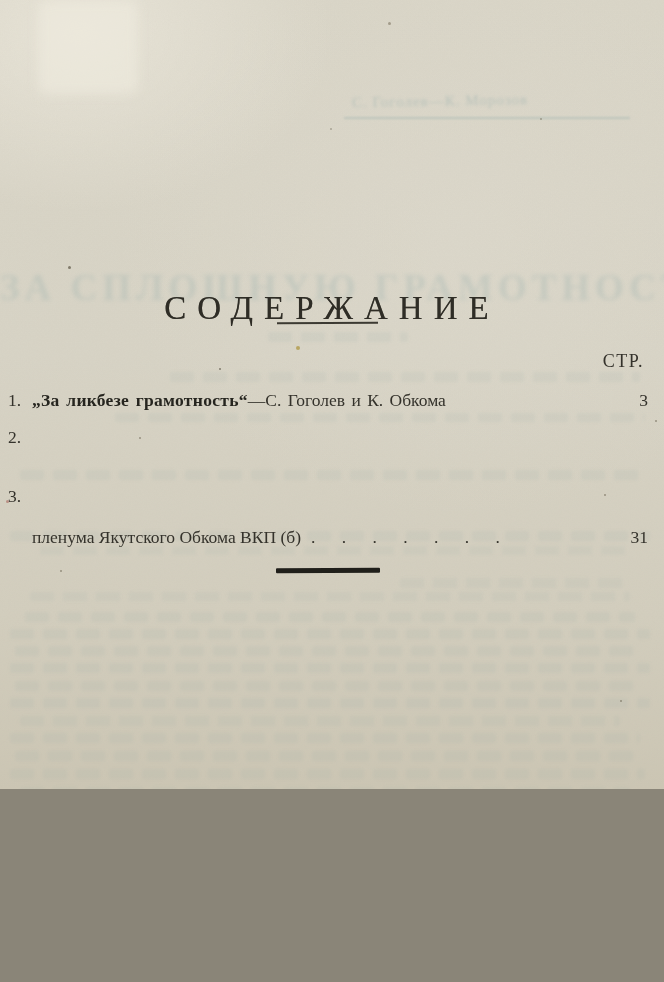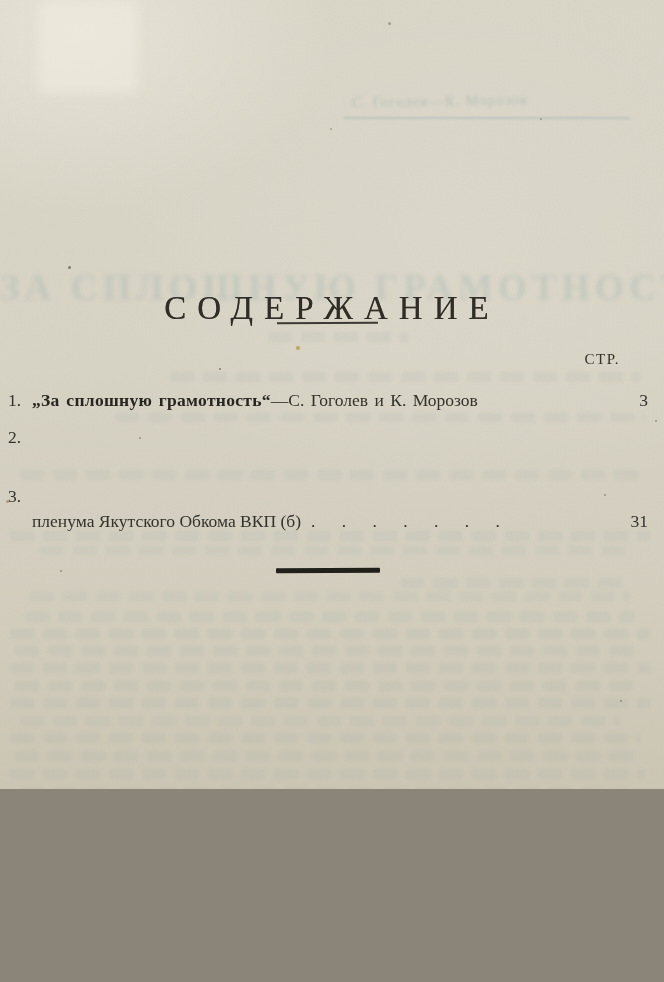--- a/index.html
+++ b/index.html
@@ -25,21 +25,21 @@
   .ghost-cover{left:0;top:266px;width:664px;text-align:center;font-size:37px;
     font-weight:bold;letter-spacing:5px;filter:blur(2px);opacity:.30;white-space:nowrap;}
   .ghost-line{position:absolute;border-radius:2px;filter:blur(1.5px);
     background:repeating-linear-gradient(90deg,rgba(148,168,164,.8) 0 24px,rgba(148,168,164,0) 24px 33px);}
   .speck{position:absolute;border-radius:50%;pointer-events:none;}
   #title{position:absolute;left:0;top:268px;width:664px;text-align:center;
     font-size:33px;letter-spacing:11px;font-weight:400;color:#2f2d26;
     text-shadow:0 0 .6px rgba(47,45,38,.6);}
   .rule-thin{position:absolute;left:277px;top:322px;width:101px;height:2px;
     background:#3c3a32;transform:rotate(-.2deg);}
-  #str-label{position:absolute;top:351px;right:44px;font-size:15px;
+  #str-label{position:absolute;top:351px;right:20px;font-size:18px;
     letter-spacing:1.5px;color:#34322b;}
   .toc-row{position:absolute;left:8px;right:16px;display:flex;align-items:baseline;
     font-size:17.5px;line-height:22px;color:#34322b;}
   .num{flex:0 0 24px;}
   .entry-bold{font-weight:bold;color:#26251f;letter-spacing:.3px;}
   .leader{flex:1 1 auto;overflow:hidden;white-space:nowrap;letter-spacing:11px;
     padding-left:10px;color:#34322b;}
   .gap{flex:1 1 auto;}
   .pagenum{flex:0 0 auto;min-width:22px;text-align:right;}
   .ws1{word-spacing:2px;}
@@ -108,35 +108,35 @@
       <div class="speck" style="left: 330px; top: 128px; width: 2px; height: 2px; background: rgb(122, 116, 99); opacity: 0.5;"></div>
       <div class="speck" style="left: 655px; top: 420px; width: 2px; height: 2px; background: rgb(106, 100, 84); opacity: 0.6;"></div>
     </div>
 
   <h1 id="title">СОДЕРЖАНИЕ</h1>
   <div class="rule-thin"></div>
   <div id="str-label">СТР.</div>
 
   <div class="toc-row ws1" style="top:389px">
     <span class="num">1.</span>
-    <span><span class="entry-bold">„За сплошную грамотность“</span><span>—С. Гоголев и К. Морозов</span></span>
+    <span><span class="entry-bold">„За ликбезе грамотность“</span><span>—С. Гоголев и К. Обкома</span></span>
     <span class="gap"></span>
     <span class="pagenum">3</span>
   </div>
 
   <div class="toc-row ws2" style="top:426px">
     <span class="num">2.</span>
   </div>
 
 
   <div class="toc-row ws3" style="top:485px">
     <span class="num">3.</span>
   </div>
 
-  <div class="toc-row" style="top:510px">
+  <div class="toc-row" style="top:526px">
     <span class="num"></span>
     <span>пленума Якутского Обкома ВКП (б)</span>
     <span class="leader">. . . . . . .</span>
     <span class="pagenum">31</span>
   </div>
 
   <div class="rule-thick"></div>
 </div>
 
 </body></html>

